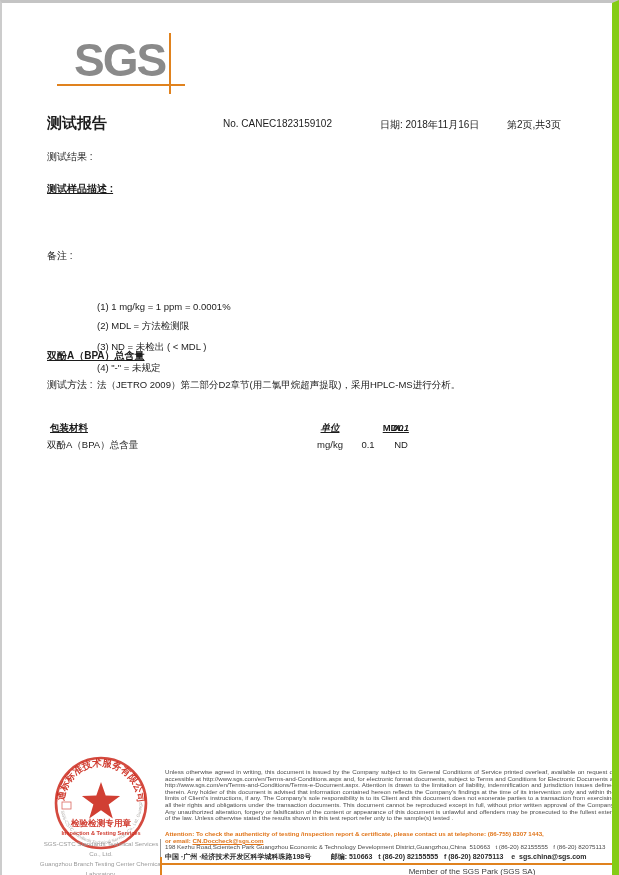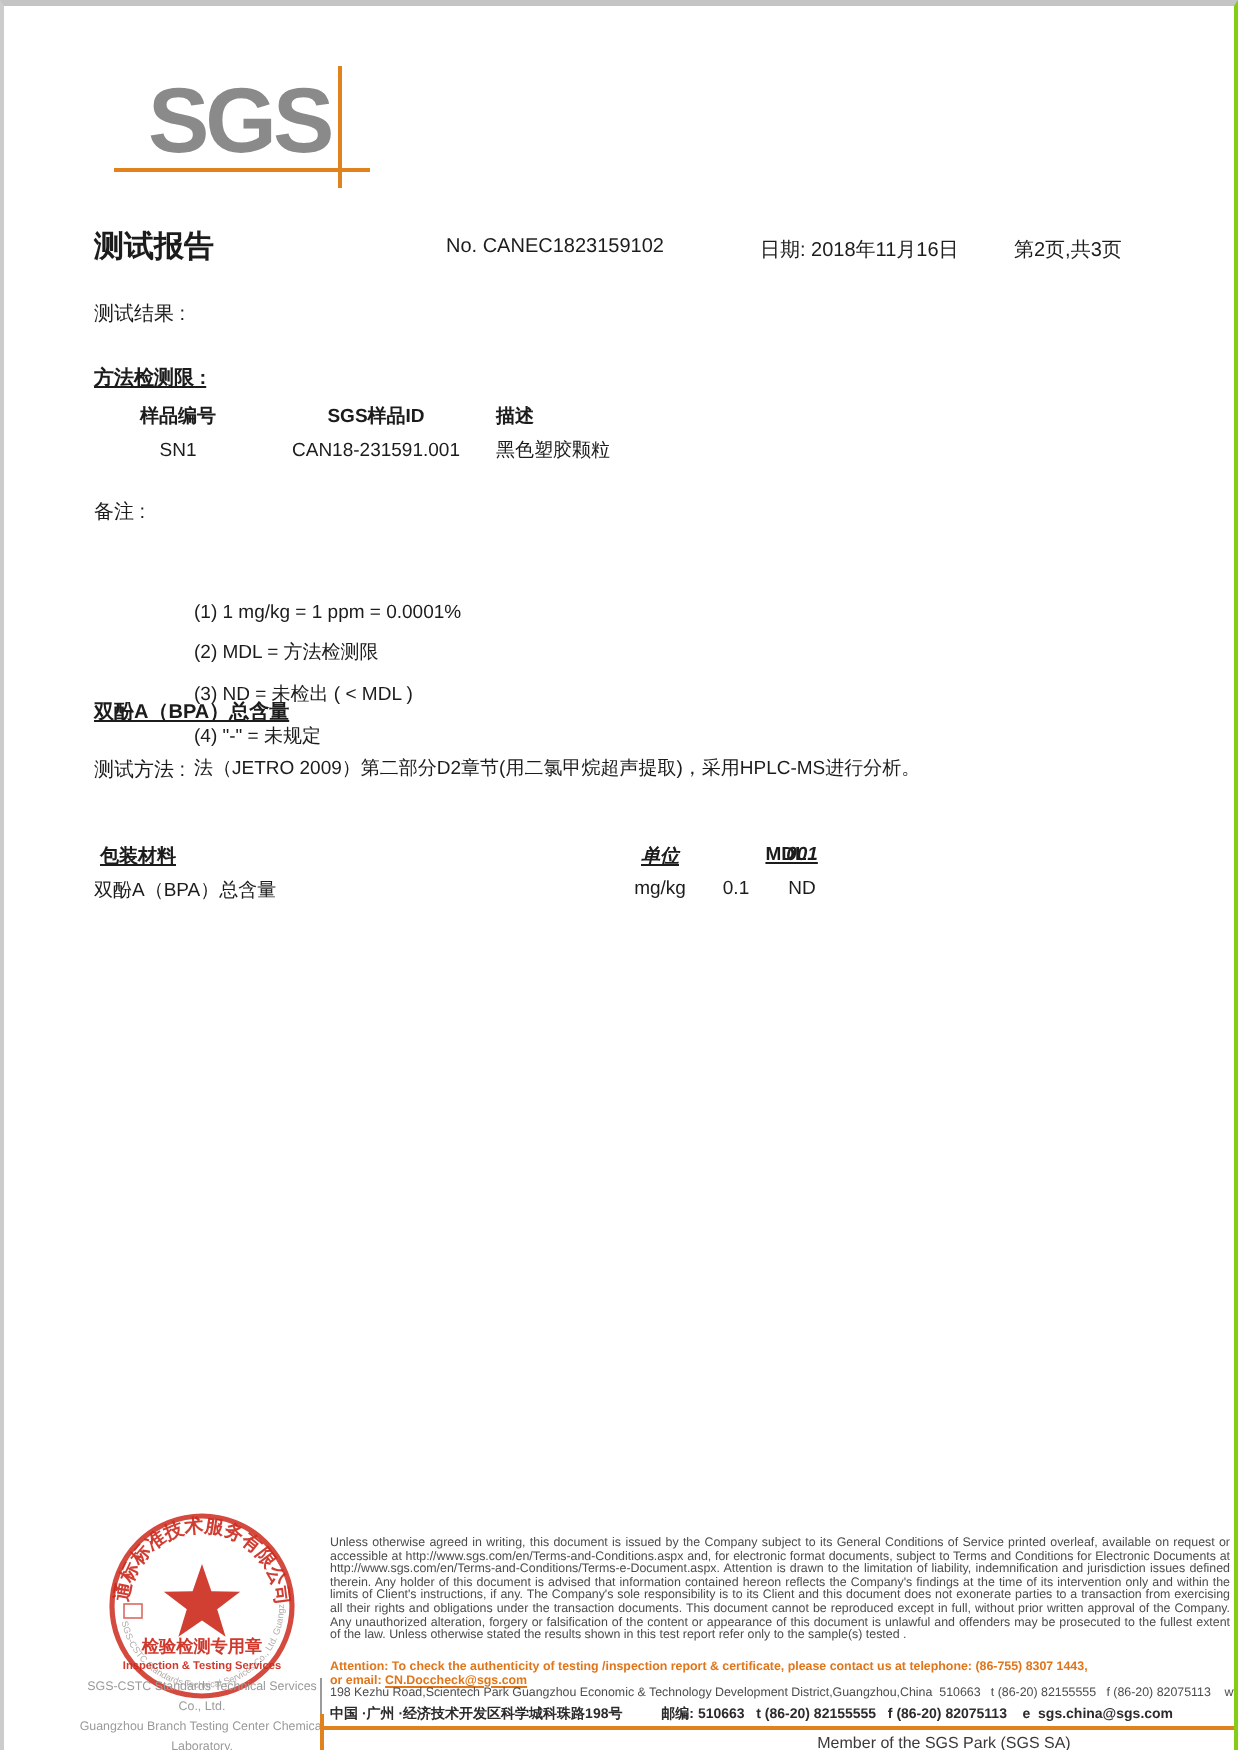--- a/index.html
+++ b/index.html
@@ -2,21 +2,21 @@
 <html><head>
 <meta charset="utf-8">
 <style>
   html,body{margin:0;padding:0;background:#ffffff;}
   .page{
     position:relative;
     width:619px;height:875px;
     background:#ffffff;
     border-top:3px solid #c4c4c4;
     border-left:2px solid #cccccc;
-    border-right:2px solid #84cc16;
+    border-right:7px solid #84cc16;
     box-sizing:border-box;
     font-family:"Liberation Sans","DejaVu Sans",sans-serif;
     color:#1c1c1c;
     overflow:hidden;
   }
   .abs{position:absolute;}
   
   .logo-text{
     font-size:46px;font-weight:bold;color:#8a8a8a;
     letter-spacing:-2px;line-height:1;
@@ -68,36 +68,22 @@
   </div>
   <div class="abs logo-hline" style="left:55px;top:81px;width:128px;"></div>
   <div class="abs logo-vline" style="left:167px;top:30px;height:61px;"></div>
 
   <div class="abs report-title" style="left:45px;top:111px;">测试报告</div>
   <div class="abs hdr-txt" style="left:221px;top:115px;">No. CANEC1823159102</div>
   <div class="abs hdr-txt" style="left:378px;top:115px;">日期: 2018年11月16日</div>
   <div class="abs hdr-txt" style="left:505px;top:115px;">第2页,共3页</div>
 
   <div class="abs body-txt" style="left:45px;top:147px;">测试结果 :</div>
-  <div class="abs body-txt bold ul" style="left:45px;top:179px;">方法检测限 :</div>
+  <div class="abs body-txt bold ul" style="left:45px;top:179px;">测试样品描述 :</div>
 
-  <table class="abs stable" style="left:48px;top:197px;">
-    <tbody>
-        <tr>
-      <td class="c0 bold">样品编号</td>
-      <td class="c1 bold">SGS样品ID</td>
-      <td class="c2 bold">描述</td>
-    </tr>
-    <tr>
-      <td class="c0">SN1</td>
-      <td class="c1">CAN18-231591.001</td>
-      <td class="c2">黑色塑胶颗粒</td>
-    </tr>
-  </tbody>
-    </table>
 
   <div class="abs body-txt" style="left:45px;top:246px;">备注 :</div>
   <div class="abs notes" style="left:95px;top:266px;margin-top:32px;">
     <div>(1) 1 mg/kg = 1 ppm = 0.0001%</div>
     <div>(2) MDL = 方法检测限</div>
     <div>(3) ND = 未检出 ( &lt; MDL )</div>
     <div>(4) "-" = 未规定</div>
   </div>
 
   <div class="abs body-txt bold ul" style="left:45px;top:346px;">双酚A（BPA）总含量</div>

